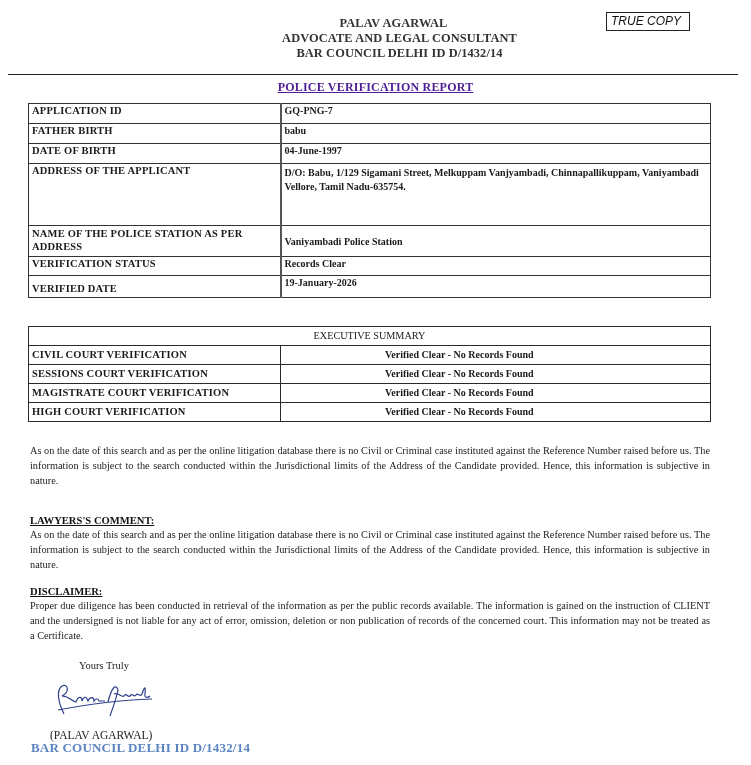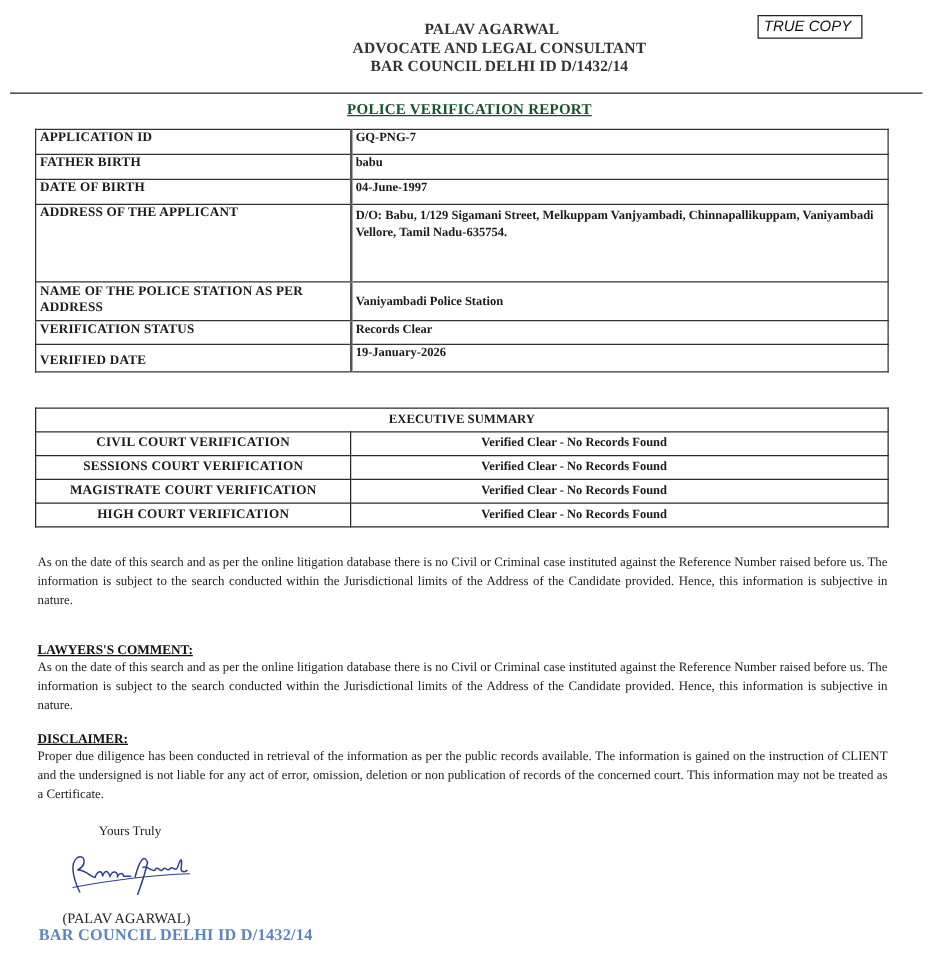--- a/index.html
+++ b/index.html
@@ -7,33 +7,33 @@
     body { position: relative; font-family: "Liberation Serif", "DejaVu Serif", serif; color: #1a1a1a; }
 
     .letterhead { position: absolute; top: 16px; left: 0; width: 751px; text-align: center; margin-left: 24px; }
     .letterhead div { font-weight: bold; font-size: 12.4px; line-height: 15px; color: #333; letter-spacing: 0.1px; }
     .letterhead .lh-name { margin-left: -12px; }
 
     .true-copy { position: absolute; top: 12px; left: 606px; width: 84px; height: 19px; border: 1.5px solid #222; font-family: "Liberation Sans", "DejaVu Sans", sans-serif; font-style: italic; font-size: 12px; line-height: 16px; padding-left: 4px; color: #111; }
 
     .rule { position: absolute; top: 74px; left: 8px; width: 730px; height: 0; border-top: 1.5px solid #222; }
 
-    .report-title { position: absolute; top: 80px; left: 0; width: 751px; text-align: center; font-weight: bold; font-size: 12px; text-decoration: underline; color: #14532d; letter-spacing: 0.2px; }
+    .report-title { position: absolute; top: 80px; left: 0; width: 751px; text-align: center; font-weight: bold; font-size: 12px; text-decoration: underline; color: #4c1d95; letter-spacing: 0.2px; }
 
     table { border-collapse: collapse; position: absolute; left: 28px; width: 683px; }
     td { border: 1.5px solid #2a2a2a; font-size: 10.2px; vertical-align: top; padding: 1px 3px 0 3px; color: #1a1a1a; }
     td.lbl { font-weight: bold; width: 252px; font-size: 10.5px; letter-spacing: 0.2px; }
     td.val { font-weight: bold; font-size: 10px; margin-top: 20px; }
     #details { top: 103px; }
     #details td { border-color: #333; }
     #details .col-div { border-left: 2.5px solid #555; }
 
     #summary { top: 326px; }
-    #summary td.hdr { text-align: center; font-weight: bold; font-size: 10.2px; height: 19px; padding-top: 3px; }
-    #summary td.lbl { height: 19px; padding-top: 3px; text-align: center; }
+    #summary td.hdr { text-align: center; font-weight: normal; font-size: 10.2px; height: 19px; padding-top: 3px; }
+    #summary td.lbl { height: 19px; padding-top: 3px; }
     #summary td.res { text-align: center; font-weight: bold; font-size: 10px; padding-top: 3px; padding-left: 104px; text-align: left; }
 
     .section { position: absolute; left: 30px; width: 680px; }
     .section .heading { font-weight: bold; font-size: 10.6px; text-decoration: underline; line-height: 13px; color: #111; }
     .section .body { font-size: 10.3px; line-height: 15.2px; color: #222; text-align: justify; }
     #conclusion { top: 443px; }
     #lawyers { top: 514px; }
     #disclaimer { top: 585px; }
 
     .sign-off { position: absolute; top: 660px; left: 79px; font-size: 10.5px; color: #222; }

